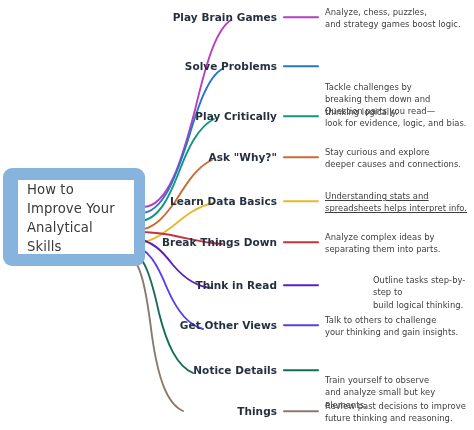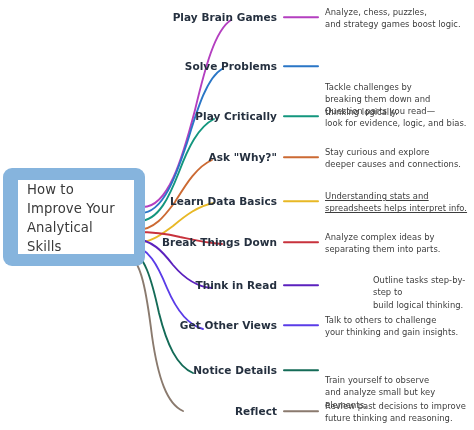--- a/index.html
+++ b/index.html
@@ -188,21 +188,21 @@
       <div class="branch" style="top: 0px;">
         <div class="branch-label-wrap" style="top: 370px;">
           <div class="branch-label">Notice Details</div>
         </div>
         <div class="branch-connector" style="left: 283px; width: 36px; top: 370px; background: rgb(20, 107, 87);"></div>
         <div class="branch-desc" style="left: 325px; top: 374px;">Train yourself to observe
 and analyze small but key elements.</div>
       </div>
       <div class="branch" style="top: 0px;">
         <div class="branch-label-wrap" style="top: 411px;">
-          <div class="branch-label">Reflect</div>
+          <div class="branch-label">Things</div>
         </div>
         <div class="branch-connector" style="left: 283px; width: 36px; top: 411px; background: rgb(138, 122, 110);"></div>
         <div class="branch-desc" style="left: 325px; top: 400px;">Review past decisions to improve
 future thinking and reasoning.</div>
       </div>
     </div>
 
 </div>
 
 </body></html>

